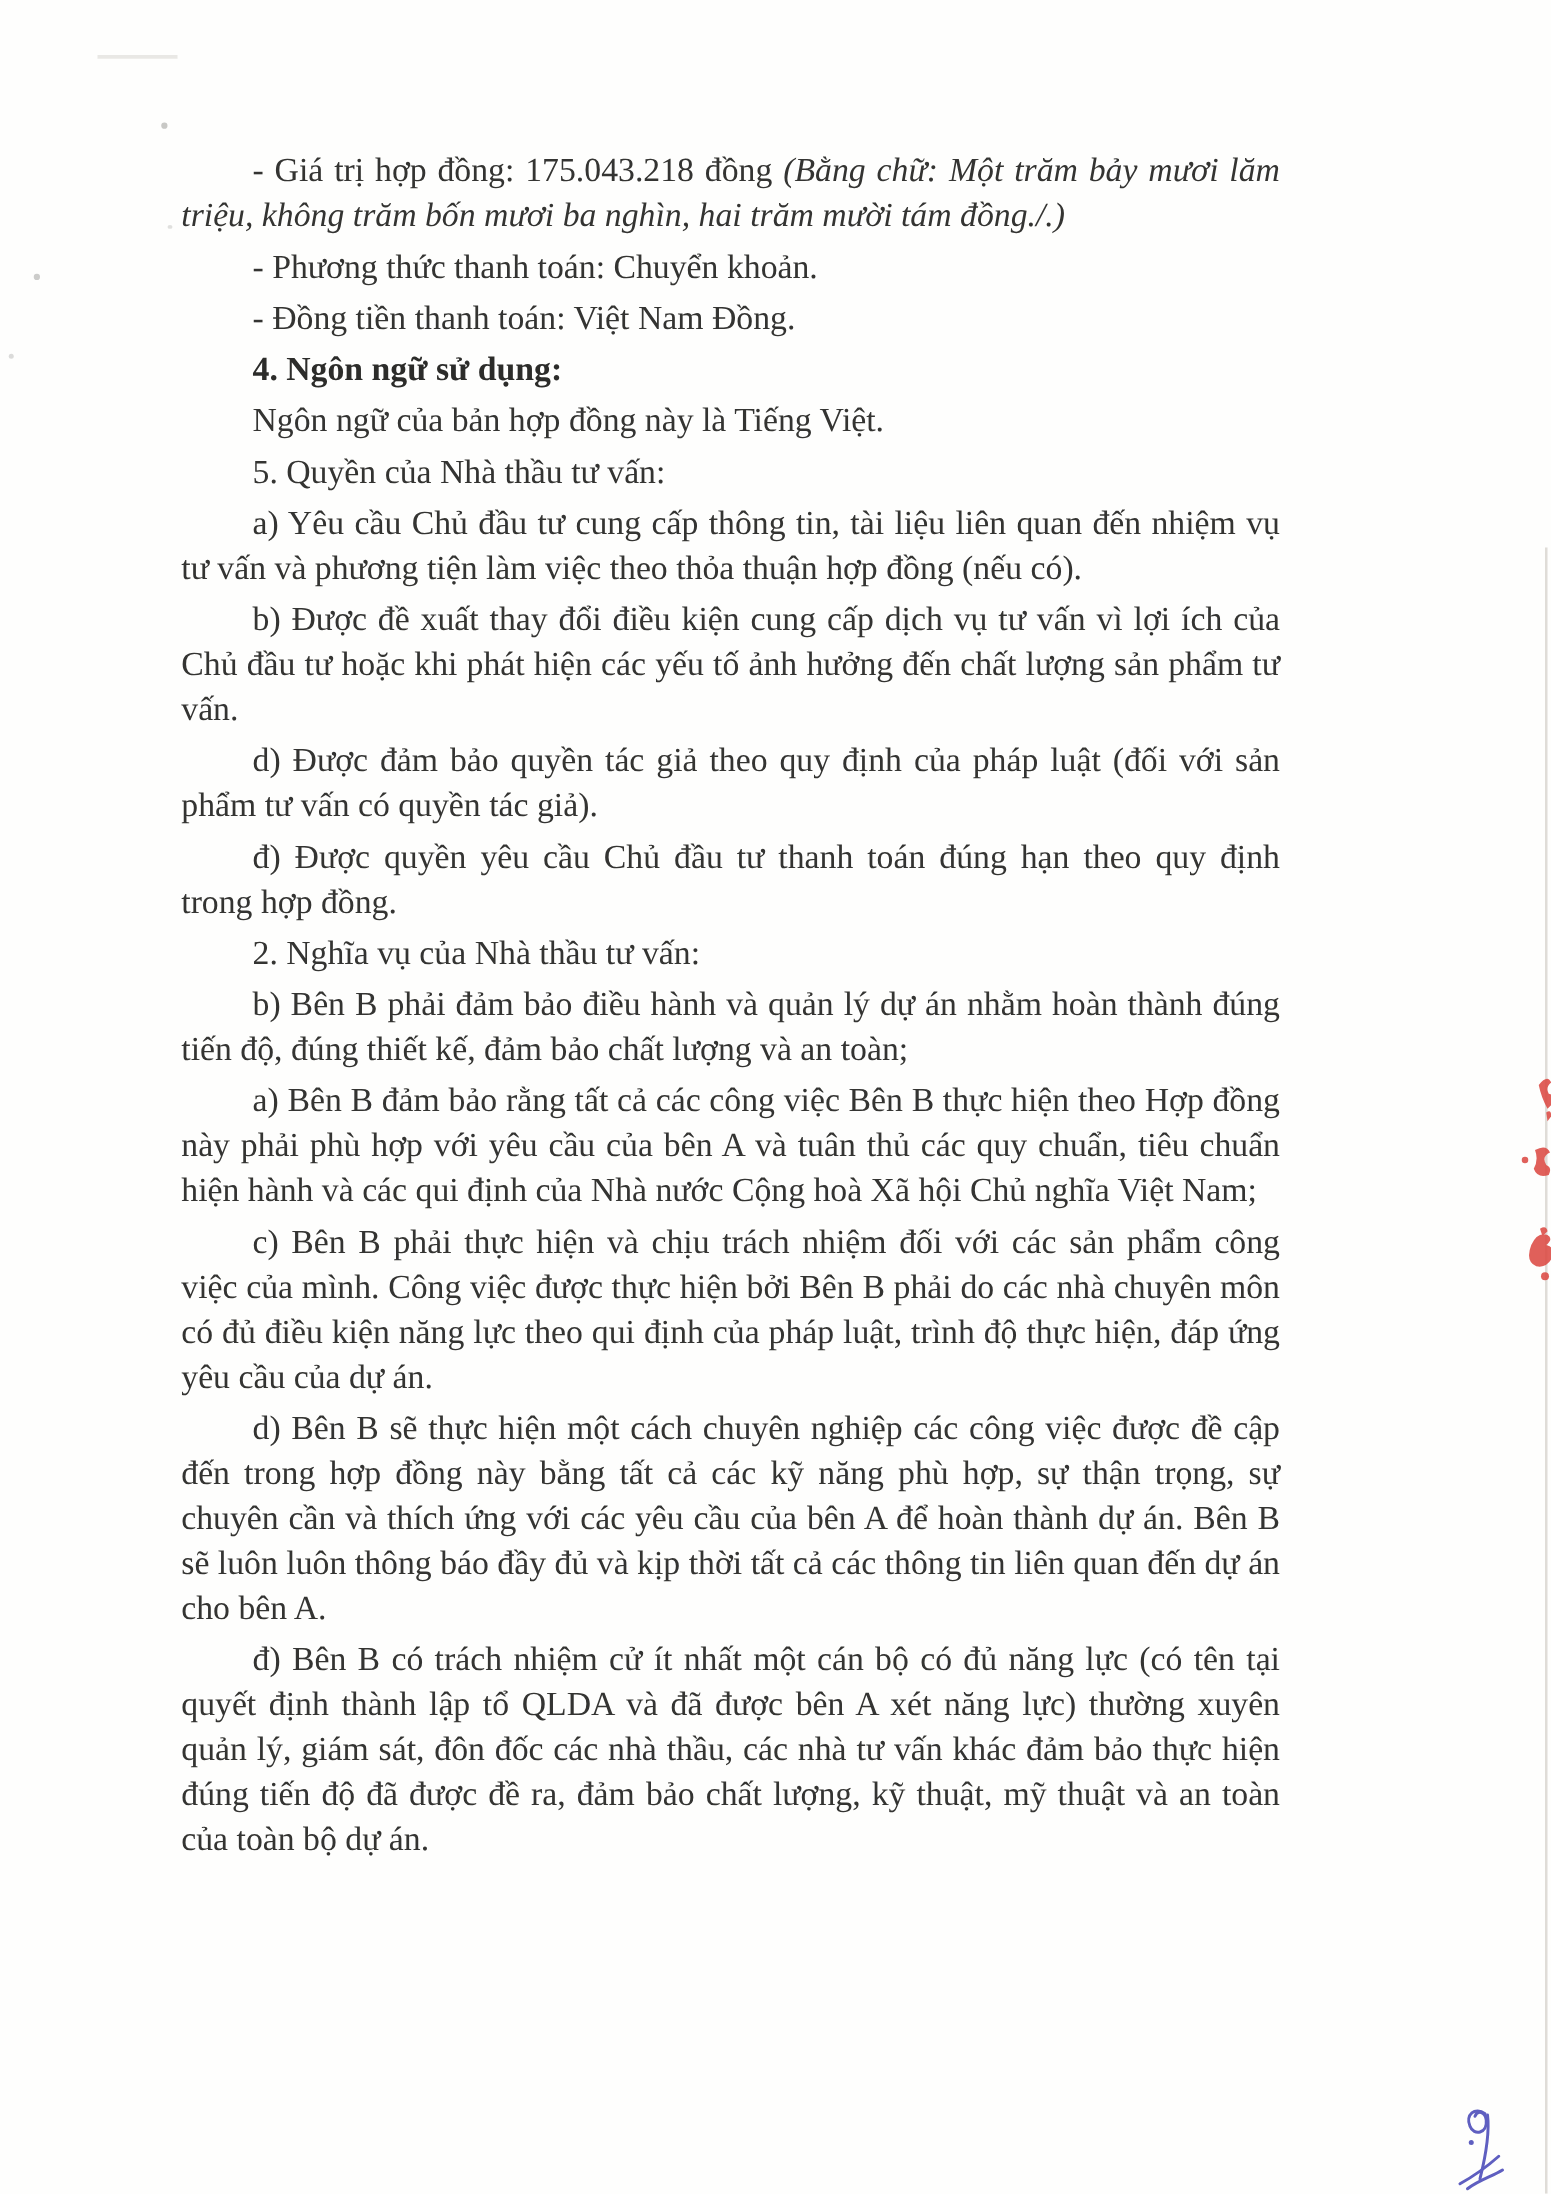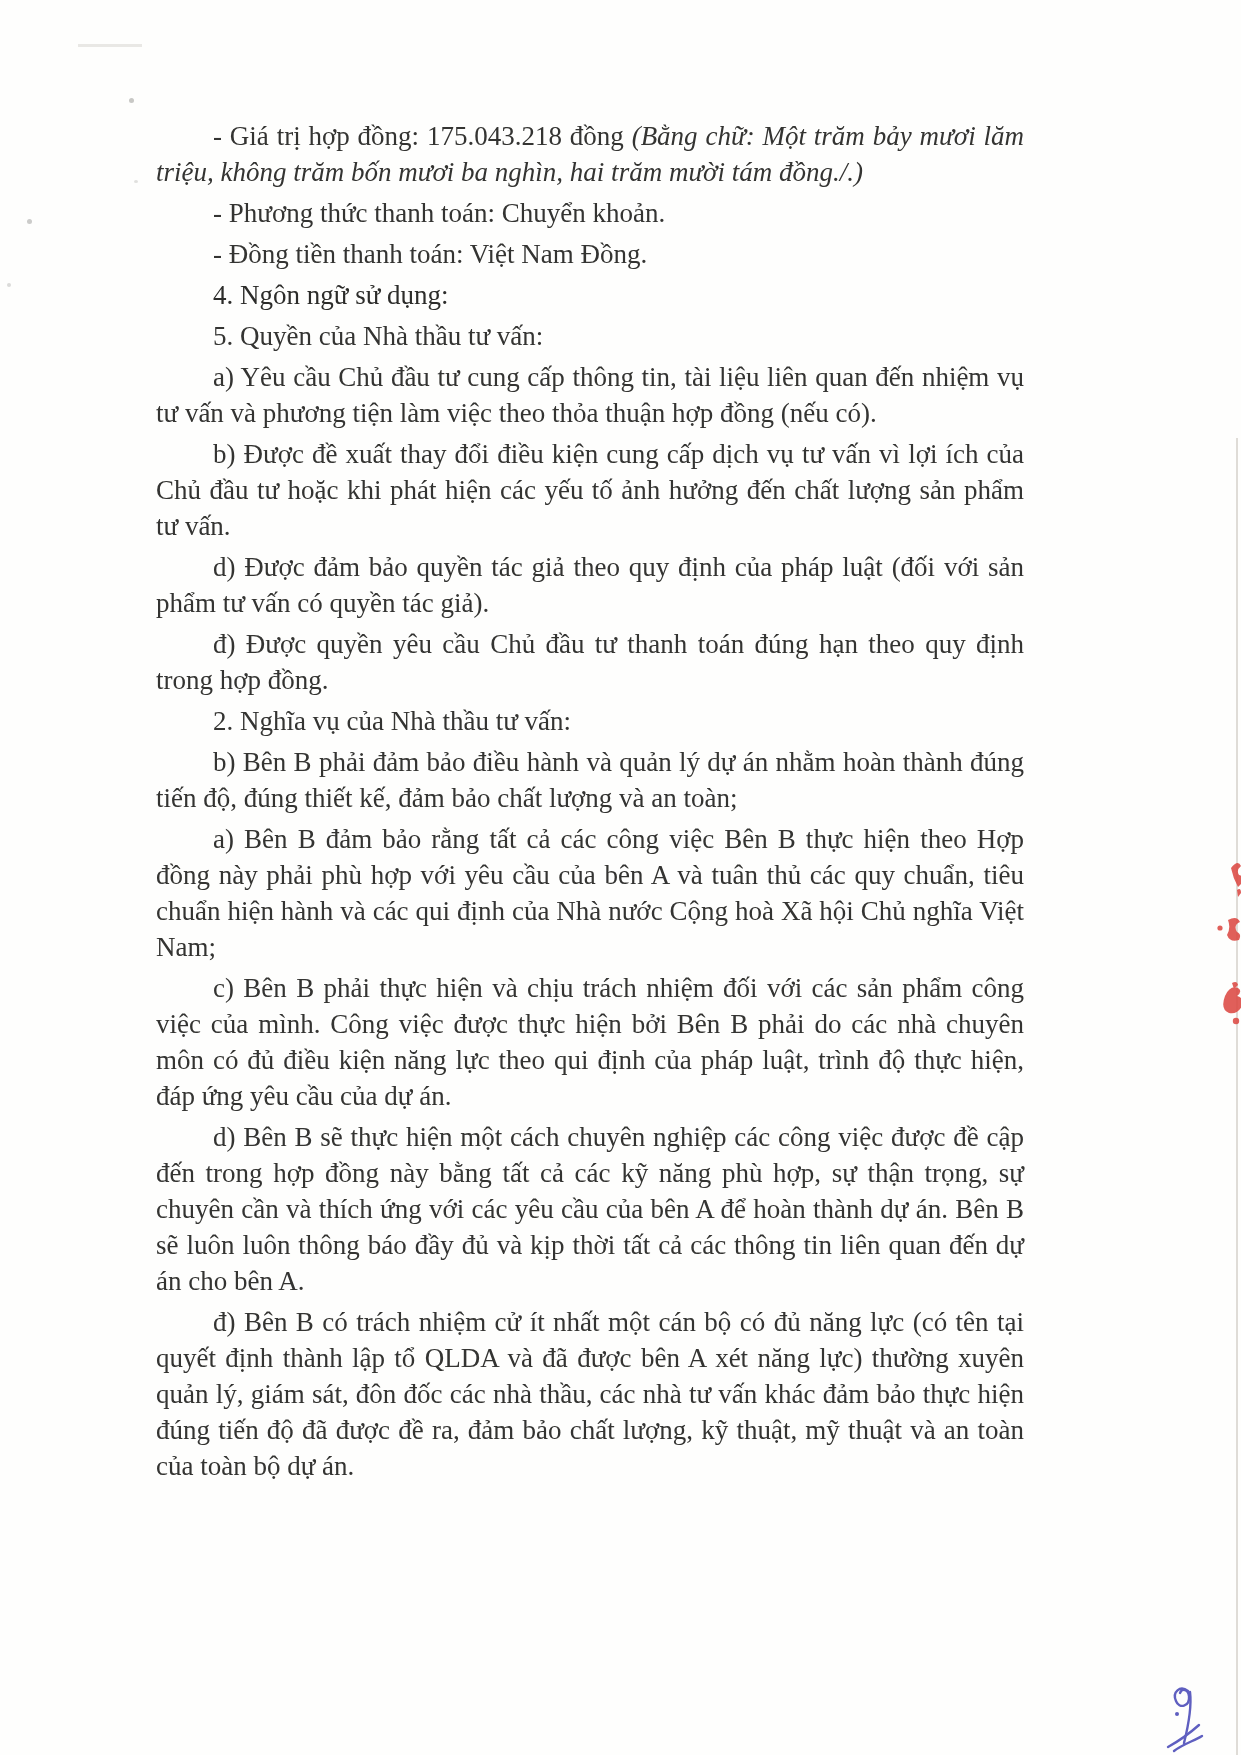--- a/index.html
+++ b/index.html
@@ -13,24 +13,24 @@
   .page{position:absolute;inset:0;}
   .textblock{
     position:absolute;
     left:140px;top:118px;width:884px;
     color:#343432;
     font-size:27px;
     line-height:36px;
     text-align:justify;
   }
   .textblock p{
-    margin:0 0 5px 16px;
+    margin:0 0 5px 5px;
     text-indent:57px;
   }
-  .bold{font-weight:normal;color:#2c2c2a;}
+  .bold{font-weight:bold;color:#2c2c2a;}
   .italic{font-style:italic;}
   
   .edge-line{
     position:absolute;
     left:1236px;top:438px;width:2px;height:1317px;
     background:#d9d6d0;opacity:.85;
   }
   
   .speck{position:absolute;border-radius:50%;background:#9a9a98;}
   .speck.s1{left:129px;top:98px;width:5px;height:5px;opacity:.55;}
@@ -52,20 +52,21 @@
   <div class="speck s1"></div>
   <div class="speck s2"></div>
   <div class="speck s3"></div>
   <div class="speck s4"></div>
 
   <div class="textblock">
     <p><span>- Giá trị hợp đồng: 175.043.218 đồng </span><span class="italic">(Bằng chữ: Một trăm bảy mươi lăm triệu, không trăm bốn mươi ba nghìn, hai trăm mười tám đồng./.)</span></p>
     <p><span>- Phương thức thanh toán: Chuyển khoản.</span></p>
     <p><span>- Đồng tiền thanh toán: Việt Nam Đồng.</span></p>
     <p class="bold"><span>4. Ngôn ngữ sử dụng:</span></p>
+    <p><span>Ngôn ngữ của bản hợp đồng này là Tiếng Việt.</span></p>
     <p><span>5. Quyền của Nhà thầu tư vấn:</span></p>
     <p><span>a) Yêu cầu Chủ đầu tư cung cấp thông tin, tài liệu liên quan đến nhiệm vụ tư vấn và phương tiện làm việc theo thỏa thuận hợp đồng (nếu có).</span></p>
     <p><span>b) Được đề xuất thay đổi điều kiện cung cấp dịch vụ tư vấn vì lợi ích của Chủ đầu tư hoặc khi phát hiện các yếu tố ảnh hưởng đến chất lượng sản phẩm tư vấn.</span></p>
     <p><span>d) Được đảm bảo quyền tác giả theo quy định của pháp luật (đối với sản phẩm tư vấn có quyền tác giả).</span></p>
     <p><span>đ) Được quyền yêu cầu Chủ đầu tư thanh toán đúng hạn theo quy định trong hợp đồng.</span></p>
     <p><span>2. Nghĩa vụ của Nhà thầu tư vấn:</span></p>
     <p><span>b) Bên B phải đảm bảo điều hành và quản lý dự án nhằm hoàn thành đúng tiến độ, đúng thiết kế, đảm bảo chất lượng và an toàn;</span></p>
     <p><span>a) Bên B đảm bảo rằng tất cả các công việc Bên B thực hiện theo Hợp đồng này phải phù hợp với yêu cầu của bên A và tuân thủ các quy chuẩn, tiêu chuẩn hiện hành và các qui định của Nhà nước Cộng hoà Xã hội Chủ nghĩa Việt Nam;</span></p>
     <p><span>c) Bên B phải thực hiện và chịu trách nhiệm đối với các sản phẩm công việc của mình. Công việc được thực hiện bởi Bên B phải do các nhà chuyên môn có đủ điều kiện năng lực theo qui định của pháp luật, trình độ thực hiện, đáp ứng yêu cầu của dự án.</span></p>
     <p><span>d) Bên B sẽ thực hiện một cách chuyên nghiệp các công việc được đề cập đến trong hợp đồng này bằng tất cả các kỹ năng phù hợp, sự thận trọng, sự chuyên cần và thích ứng với các yêu cầu của bên A để hoàn thành dự án. Bên B sẽ luôn luôn thông báo đầy đủ và kịp thời tất cả các thông tin liên quan đến dự án cho bên A.</span></p>

